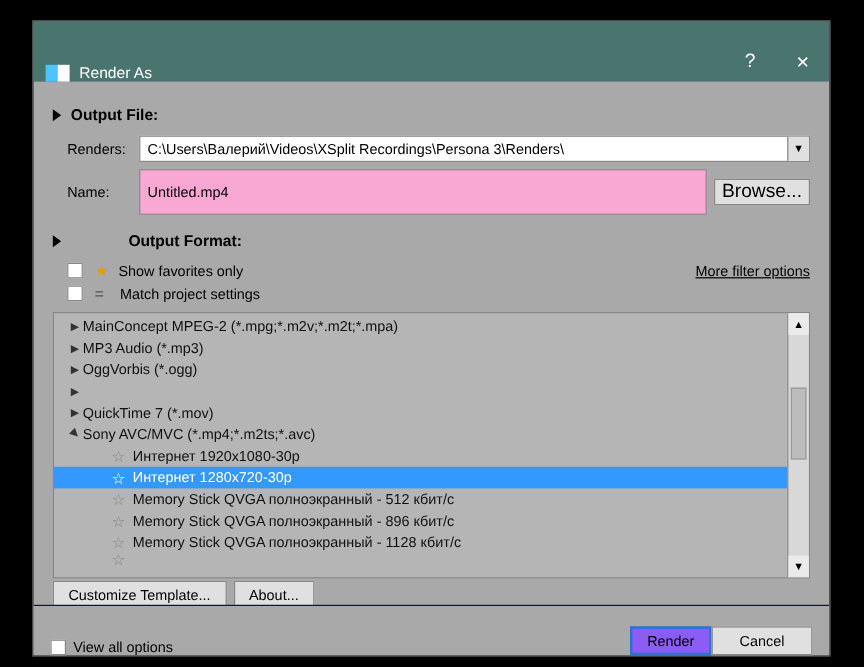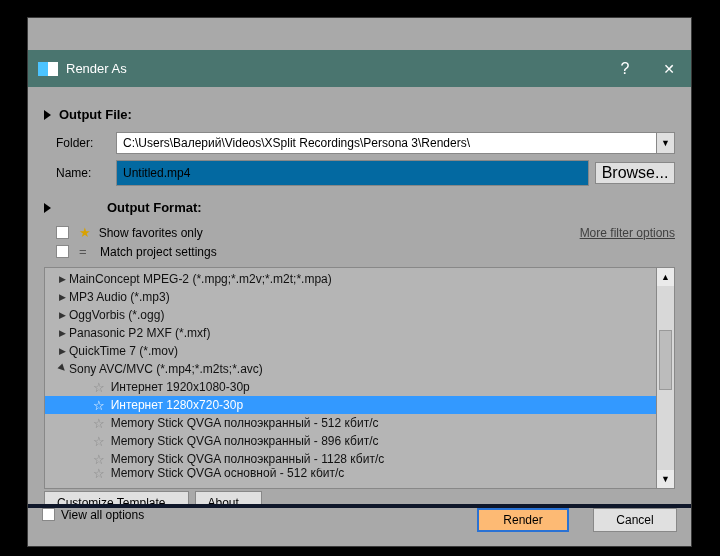--- a/index.html
+++ b/index.html
@@ -1,60 +1,60 @@
 <!DOCTYPE html>
 <html><head>
 <meta charset="utf-8">
 <style>
 * { box-sizing: border-box; margin: 0; padding: 0; font-family: "Segoe UI", Tahoma, sans-serif; }
 body { background: #000; width: 720px; height: 556px; overflow: hidden; }
 .window { position: absolute; left: 27px; top: 17px; width: 665px; height: 530px; background: #a9a9a9; border: 1px solid #3a3a3a; }
-.titlebar { height: 37px; background: #4a756f; display: flex; align-items: center; color: #fff; margin-top: 32px; }
+.titlebar { height: 50px; background: #4a756f; display: flex; align-items: flex-end; color: #fff; }
 .app-icon { width: 20px; height: 14px; margin-left: 10px; margin-right: 8px; display: flex; }
 .app-icon-l { width: 10px; height: 14px; background: #4cc4ff; }
 .app-icon-r { width: 10px; height: 14px; background: #fff; }
 .title-text { font-size: 13px; flex: 1; }
 .titlebar-btn { width: 44px; height: 33px; display: flex; align-items: center; justify-content: center; font-size: 16px; color: #fff; }
 .titlebar-btn.close { font-size: 14px; }
 .content { padding: 12px 16px 0 16px; }
 .section-head { display: flex; align-items: center; margin: 8px 0 10px 0; }
 .tri { width: 0; height: 0; border-top: 5px solid transparent; border-bottom: 5px solid transparent; border-left: 7px solid #000; margin-right: 8px; }
 .section-title { font-size: 13px; font-weight: 700; }
 .row { display: flex; align-items: center; margin-bottom: 6px; }
 .label { width: 60px; font-size: 12px; color: #000; margin-left: 12px; }
 .folder-combo { flex: 1; background: #fff; border: 1px solid #888; height: 22px; display: flex; align-items: center; padding: 0 6px; font-size: 12px; position: relative; }
 .combo-arrow { position: absolute; right: 0; top: 0; width: 18px; height: 20px; background: #e0e0e0; border-left: 1px solid #888; display: flex; align-items: center; justify-content: center; font-size: 9px; }
-.name-input { flex: 1; height: 26px; border: 1px solid #888; background: #0369a1; padding: 0 6px; font-size: 12px; }
+.name-input { flex: 1; height: 38px; border: 1px solid #888; background: #f9a8d4; padding: 0 6px; font-size: 12px; }
 .browse-btn { width: 80px; height: 22px; margin-left: 6px; background: #e0e0e0; border: 1px solid #888; font-size: 16px; }
 .chk-row { display: flex; align-items: center; margin-left: 12px; margin-bottom: 4px; position: relative; }
 .chk { width: 13px; height: 13px; background: #fff; border: 1px solid #888; margin-right: 10px; }
 .star { color: #d9a200; margin-right: 8px; font-size: 13px; }
 .eq { width: 13px; display: inline-block; margin-right: 8px; color: #555; font-size: 13px; }
 .chk-label { font-size: 12px; }
-.more-filter { position: absolute; right: 0; color: #404040; text-decoration: underline; font-size: 12px; }
+.more-filter { position: absolute; right: 0; color: #000000; text-decoration: underline; font-size: 12px; }
 .tree-container { margin-top: 8px; border: 1px solid #888; background: #b5b5b5; height: 222px; position: relative; display: flex; }
 .tree-body { flex: 1; padding-top: 2px; overflow: hidden; }
 .tree-item { display: flex; align-items: center; height: 18px; padding-left: 14px; font-size: 12px; color: #111; }
 .tree-item .arrow { width: 10px; font-size: 9px; color: #333; }
 .tree-item.expanded .arrow { transform: rotate(45deg); }
 .preset { display: flex; align-items: center; height: 18px; padding-left: 48px; font-size: 12px; color: #111; }
 .preset .pstar { color: #888; margin-right: 6px; font-size: 13px; }
 .preset.selected { background: #3399ff; color: #fff; }
 .preset.selected .pstar { color: #fff; }
 .preset.cut { height: 10px; overflow: hidden; }
 .vscroll { width: 18px; background: #d8d8d8; border-left: 1px solid #888; display: flex; flex-direction: column; }
 .vs-btn { height: 18px; background: #eaeaea; display: flex; align-items: center; justify-content: center; font-size: 9px; }
 .vs-track { flex: 1; position: relative; }
 .vs-thumb { position: absolute; left: 2px; right: 2px; top: 44px; height: 60px; background: #bcbcbc; border: 1px solid #999; }
 .bottom-buttons { display: flex; margin-top: 2px; }
 .std-btn { background: #e0e0e0; border: 1px solid #888; height: 24px; font-size: 12px; padding: 0 12px; margin-right: 6px; }
-.footer { position: absolute; left: 0; right: 0; bottom: 0; height: 42px; border-top: 4px solid #0f172a; background: #a9a9a9; display: flex; align-items: flex-start; padding: 0 14px; }
+.footer { position: absolute; left: 0; right: 0; bottom: 0; height: 42px; border-top: 1px solid #0f172a; background: #a9a9a9; display: flex; align-items: flex-end; padding: 0 14px; }
 .footer .chk { margin-right: 6px; }
 .footer-label { font-size: 12px; flex: 1; }
-.render-btn { width: 92px; height: 24px; background: #fdba74; border: 2px solid #2a72d4; font-size: 12px; margin-right: 24px; }
+.render-btn { width: 68px; height: 24px; background: #8b5cf6; border: 2px solid #2a72d4; font-size: 12px; margin-right: 0; }
 .cancel-btn { width: 84px; height: 24px; background: #e0e0e0; border: 1px solid #888; font-size: 12px; }
 </style>
 </head>
 <body>
 
 <div class="window">
   <div class="titlebar">
     <div class="app-icon">
         <div class="app-icon-l"></div>
         <div class="app-icon-r"></div>
@@ -64,21 +64,21 @@
     <div class="titlebar-btn close">✕</div>
   </div>
 
   <div class="content">
     <div class="section-head">
       <div class="tri"></div>
       <div class="section-title">Output File:</div>
     </div>
 
     <div class="row">
-      <div class="label">Folder:</div>
+      <div class="label">Renders:</div>
       <div class="folder-combo">
         <span>C:\Users\Валерий\Videos\XSplit Recordings\Persona 3\Renders\</span>
         <div class="combo-arrow">▼</div>
       </div>
     </div>
 
     <div class="row">
       <div class="label">Name:</div>
       <input class="name-input" value="Untitled.mp4" style="">
       <button class="browse-btn">Browse...</button>
@@ -110,21 +110,20 @@
         <div class="tree-item">
             <span class="arrow">▶</span>
             <span>MP3 Audio (*.mp3)</span>
           </div>
         <div class="tree-item">
             <span class="arrow">▶</span>
             <span>OggVorbis (*.ogg)</span>
           </div>
         <div class="tree-item">
             <span class="arrow">▶</span>
-            <span>Panasonic P2 MXF (*.mxf)</span>
           </div>
         <div class="tree-item">
             <span class="arrow">▶</span>
             <span>QuickTime 7 (*.mov)</span>
           </div>
         <div class="tree-item expanded">
             <span class="arrow">▶</span>
             <span>Sony AVC/MVC (*.mp4;*.m2ts;*.avc)</span>
           </div>
         <div class="preset">
@@ -142,21 +141,20 @@
         <div class="preset">
             <span class="pstar">☆</span>
             <span>Memory Stick QVGA полноэкранный - 896 кбит/с</span>
           </div>
         <div class="preset">
             <span class="pstar">☆</span>
             <span>Memory Stick QVGA полноэкранный - 1128 кбит/с</span>
           </div>
         <div class="preset cut">
             <span class="pstar">☆</span>
-            <span>Memory Stick QVGA основной - 512 кбит/с</span>
           </div>
       </div>
       <div class="vscroll">
         <div class="vs-btn">▲</div>
         <div class="vs-track">
             <div class="vs-thumb"></div>
           </div>
         <div class="vs-btn">▼</div>
       </div>
     </div>

